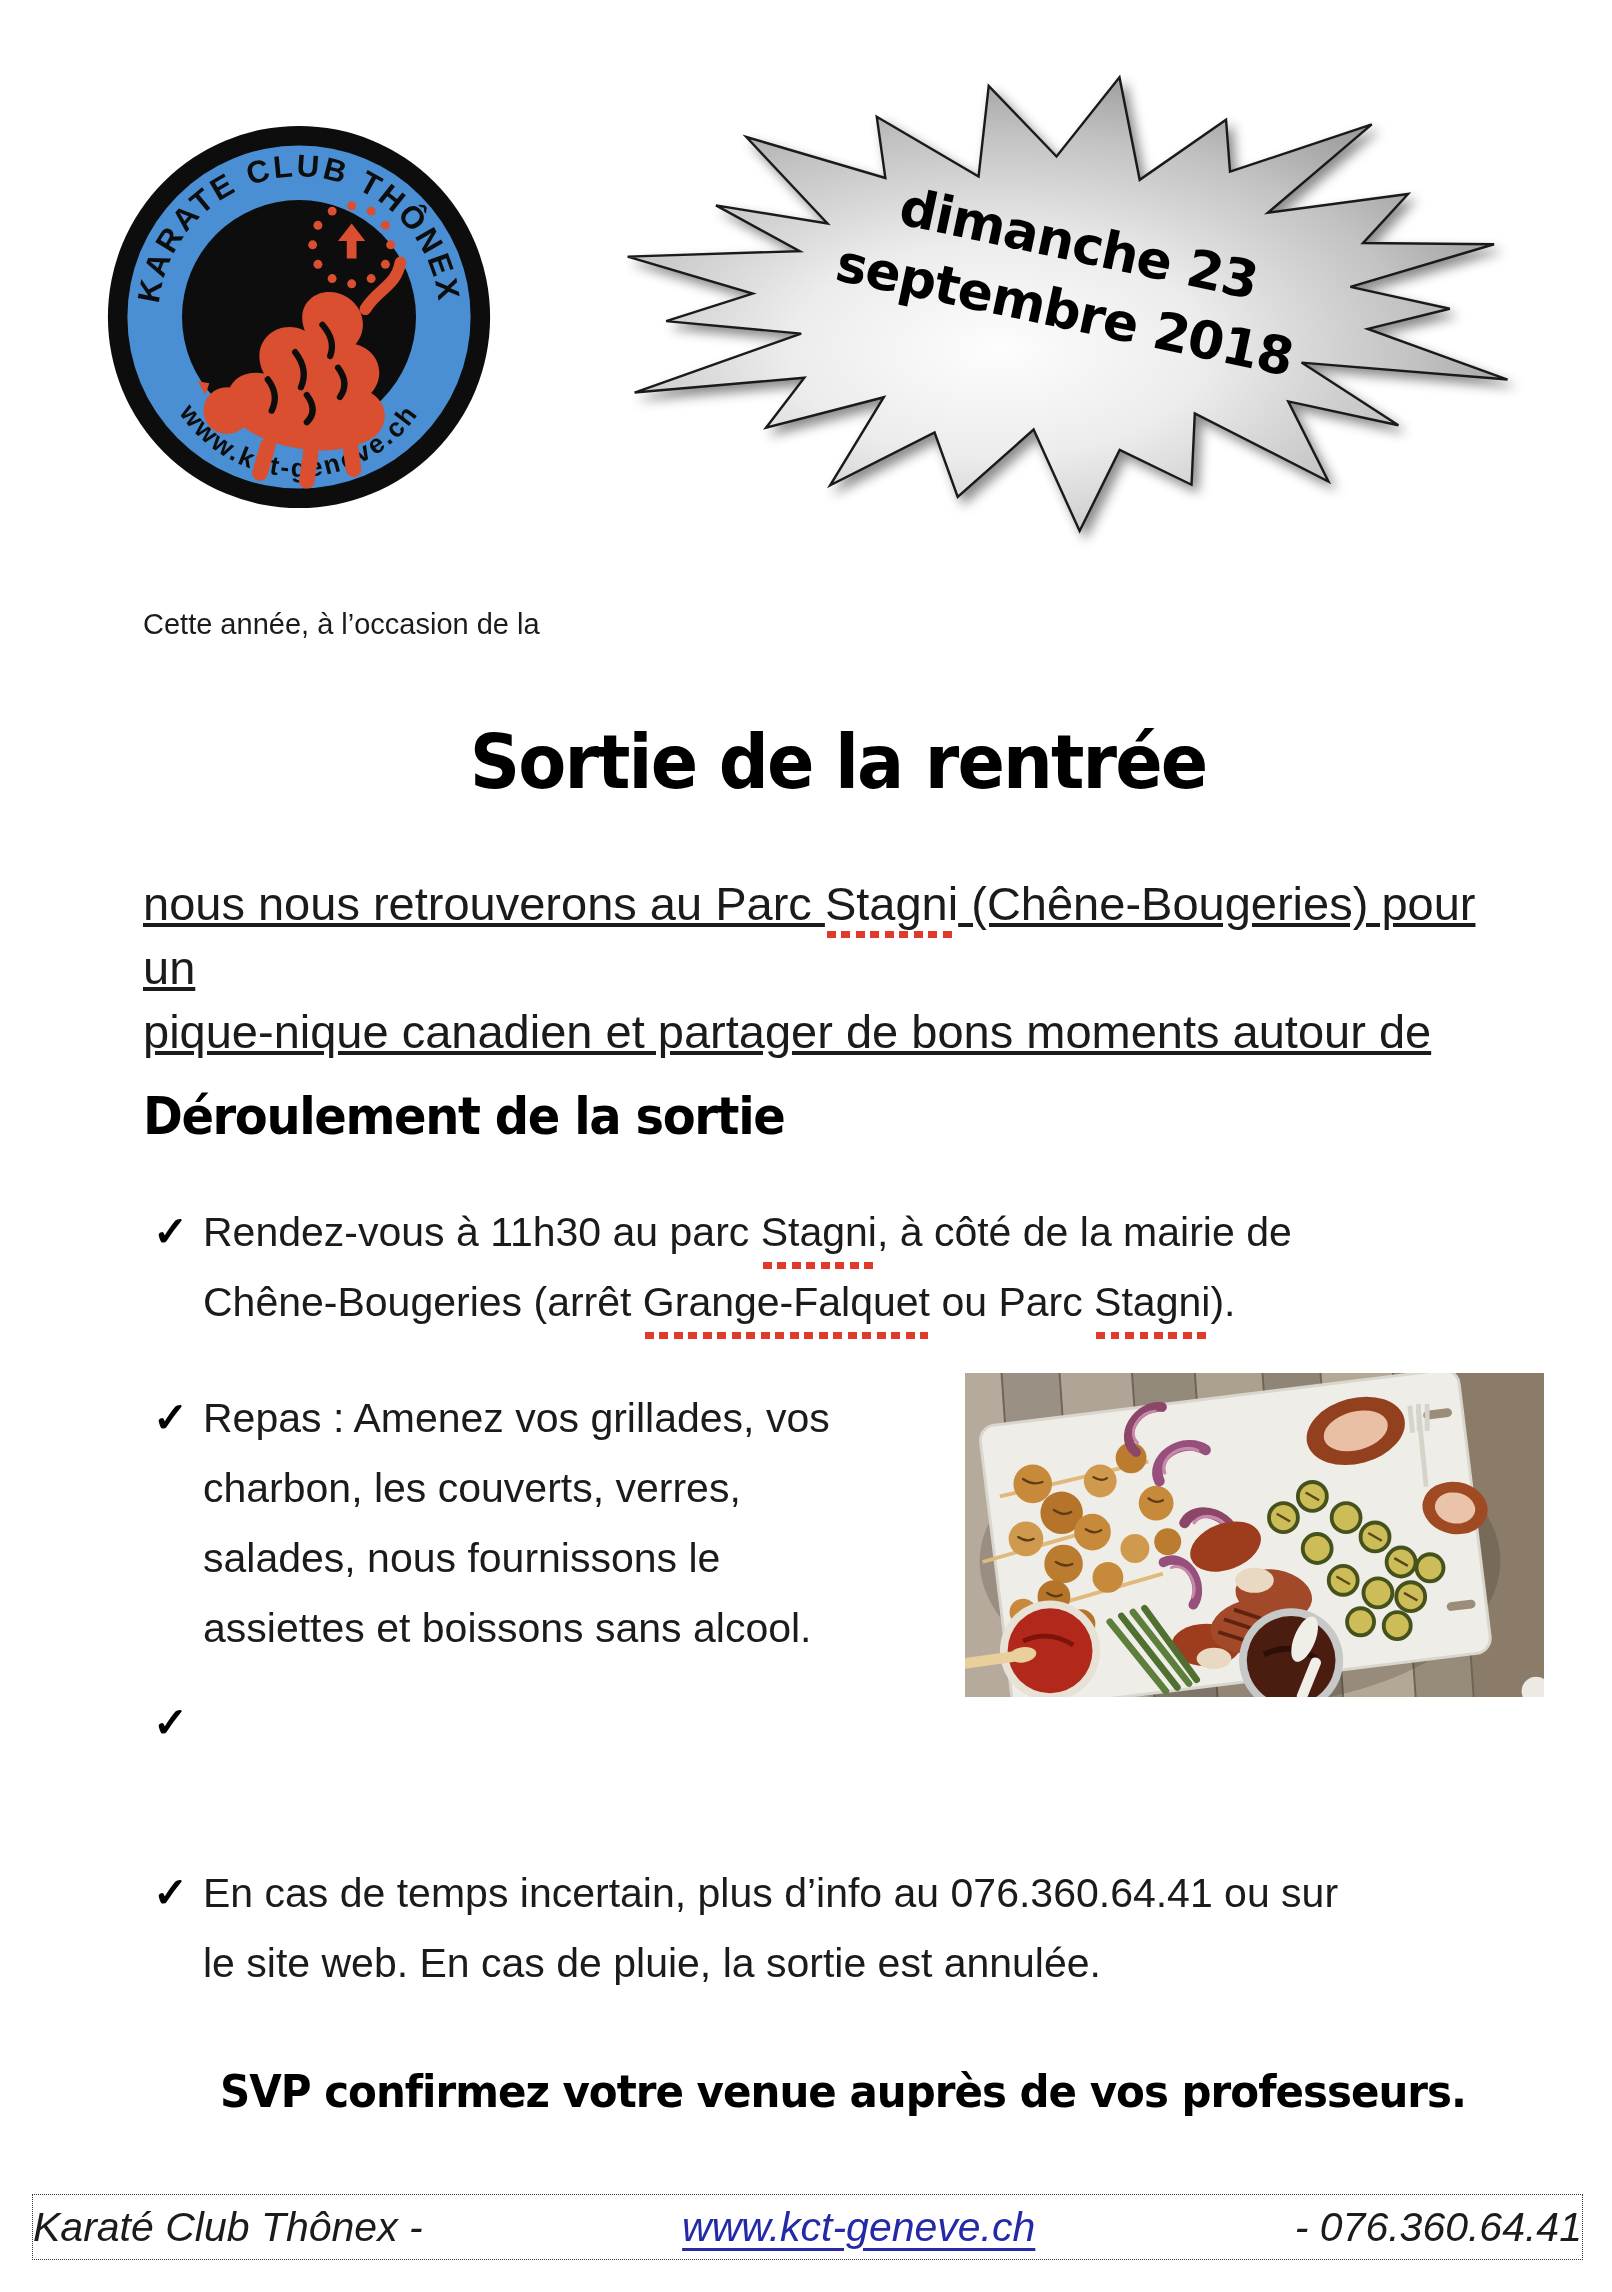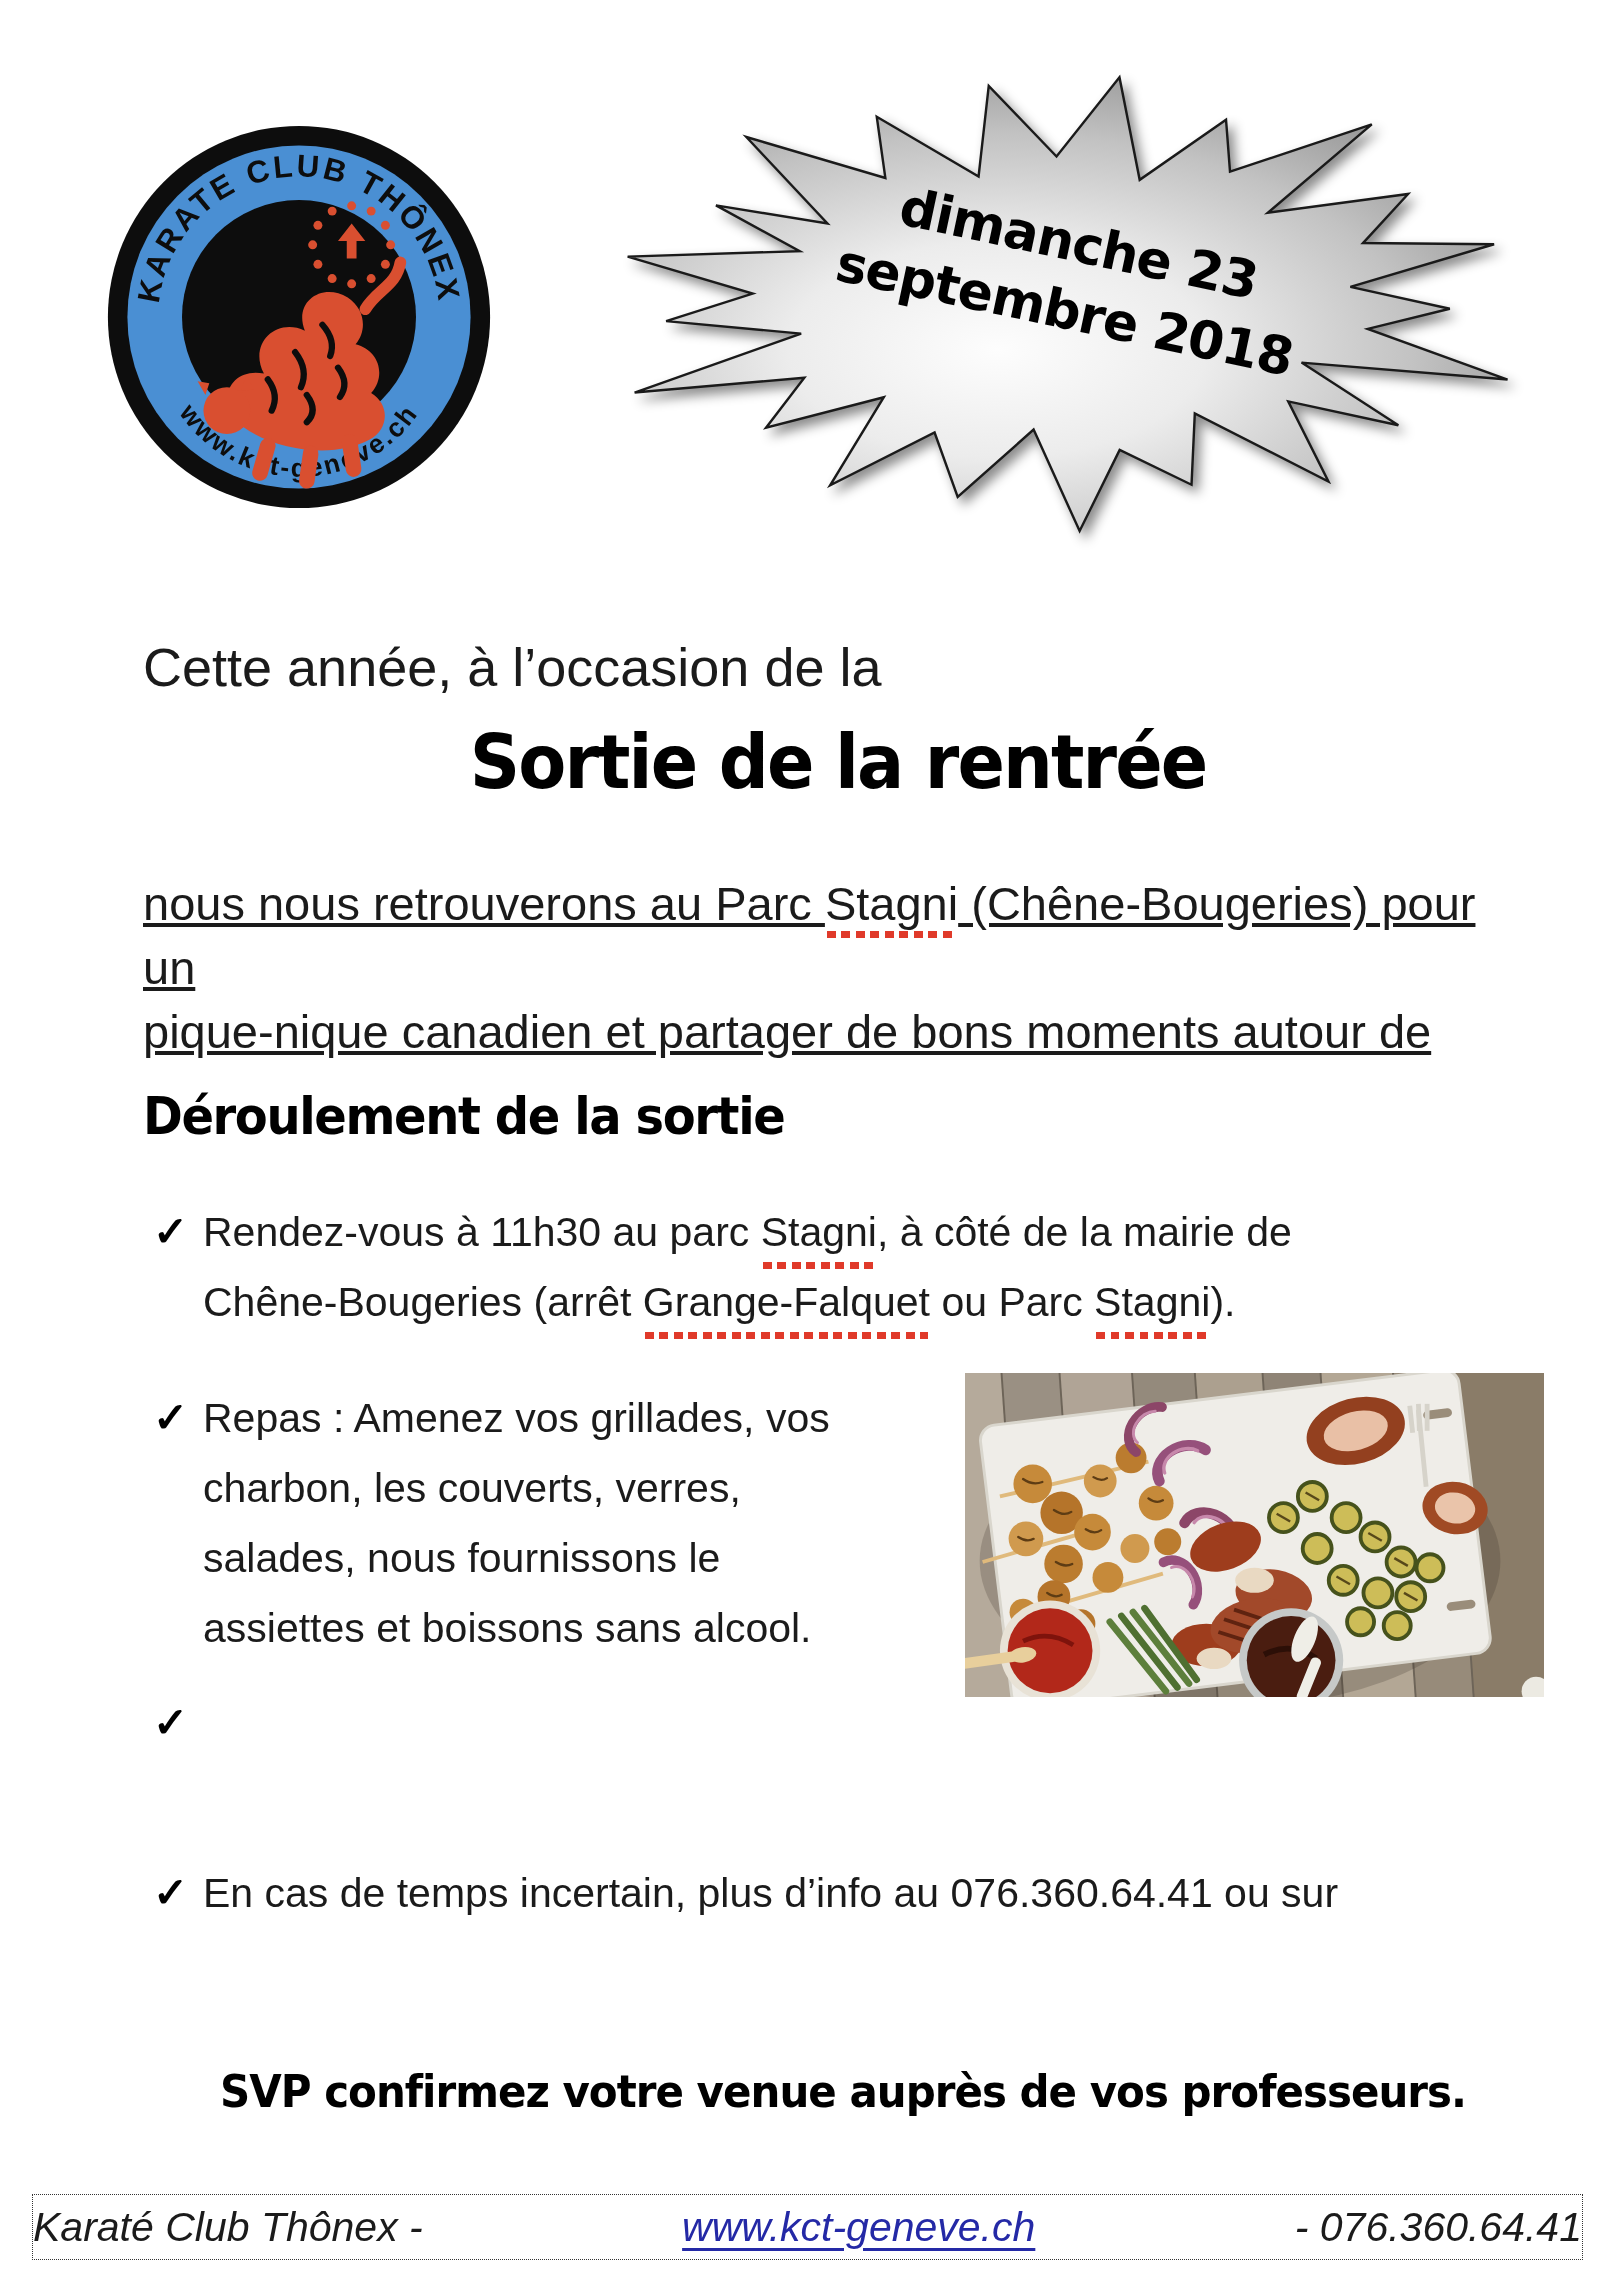--- a/index.html
+++ b/index.html
@@ -11,21 +11,21 @@
 
   
   .burst-svg{position:absolute;left:568px;top:54px;width:996px;height:494px;overflow:visible;}
   .burst-svg polygon{filter:drop-shadow(6px 7px 6px rgba(0,0,0,.45));}
   .burst-text{position:absolute;left:782px;top:210px;width:579px;text-align:center;
         transform:rotate(12deg);font-family:"DejaVu Sans",sans-serif;font-weight:bold;
         font-size:52px;line-height:1.3;color:#000;letter-spacing:-1px;}
 
   
   .comic{font-family:"DejaVu Sans",sans-serif;font-weight:bold;color:#000;}
-  .intro{position:absolute;left:143px;top:608px;font-size:54px;margin-top:28px;}
+  .intro{position:absolute;left:143px;top:608px;font-size:29px;}
   .title{position:absolute;left:143px;top:718px;width:1390px;text-align:center;
          font-size:70px;letter-spacing:-1.9px;transform:scaleY(1.08);transform-origin:center top;}
   .para{position:absolute;left:143px;top:872px;font-size:47px;line-height:64px;width:1371px;text-decoration:underline;}
   .heading{position:absolute;left:143px;top:1085px;font-size:48px;letter-spacing:-1.4px;
            transform:scaleY(1.08);transform-origin:left top;}
 
   .bullet{position:absolute;left:153px;font-size:41px;line-height:70px;}
   .bullet .check{position:absolute;left:0;top:0;font-size:42px;font-weight:600;color:#000;}
   .bullet .blines{margin-left:50px;}
   .b1{top:1197px;width:1371px;}
@@ -153,20 +153,21 @@
   <div class="bullet b3">
     <span class="check">✓</span>
     <div class="blines">
     </div>
   </div>
 
   <div class="bullet b4">
     <span class="check">✓</span>
     <div class="blines">
       <div><span>En cas de temps incertain, plus d’info au 076.360.64.41 ou sur</span></div>
+      <div><span>le site web. En cas de pluie, la sortie est annulée.</span></div>
     </div>
   </div>
 
   <svg class="photo" viewBox="0 0 600 336">
     <rect width="600" height="336" fill="#a79c8e"></rect>
     <g transform="rotate(-4 300 168)">
       <rect x="-30" y="-30" width="80" height="400" fill="#b5aa9b"></rect>
       <rect x="50" y="-30" width="60" height="400" fill="#9a9083"></rect>
       <rect x="110" y="-30" width="75" height="400" fill="#b0a496"></rect>
       <rect x="185" y="-30" width="65" height="400" fill="#948a7c"></rect>

